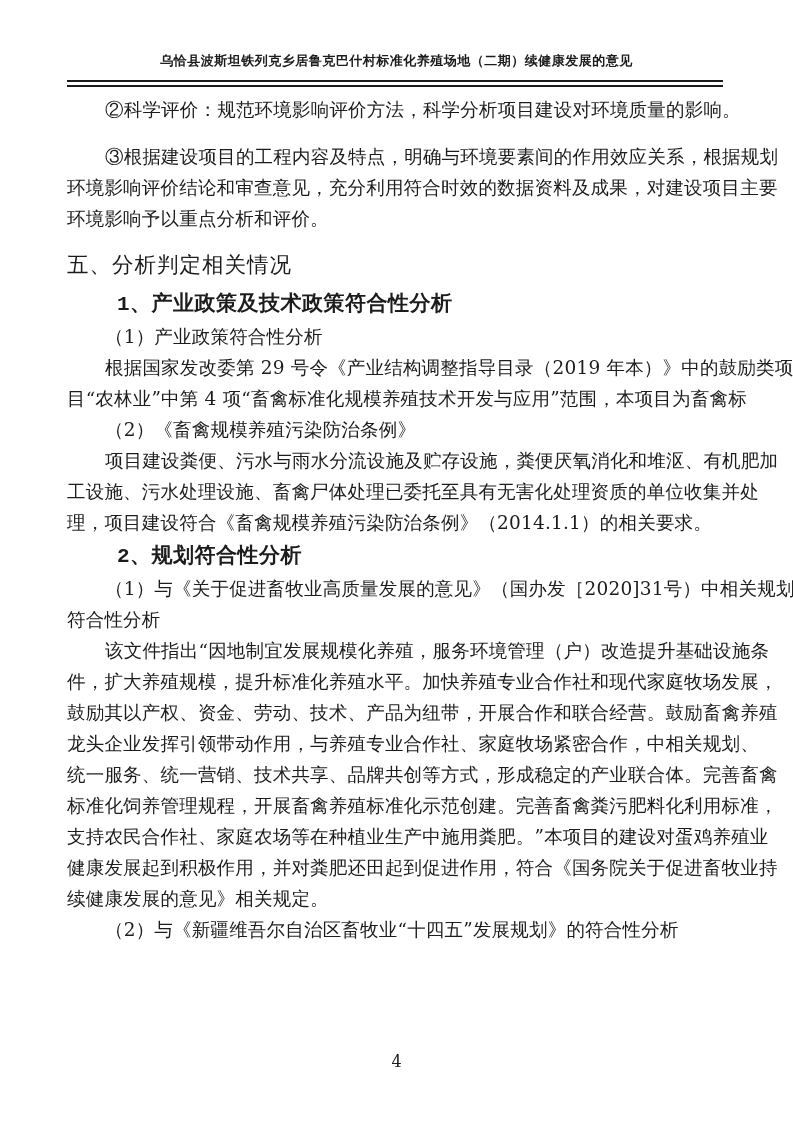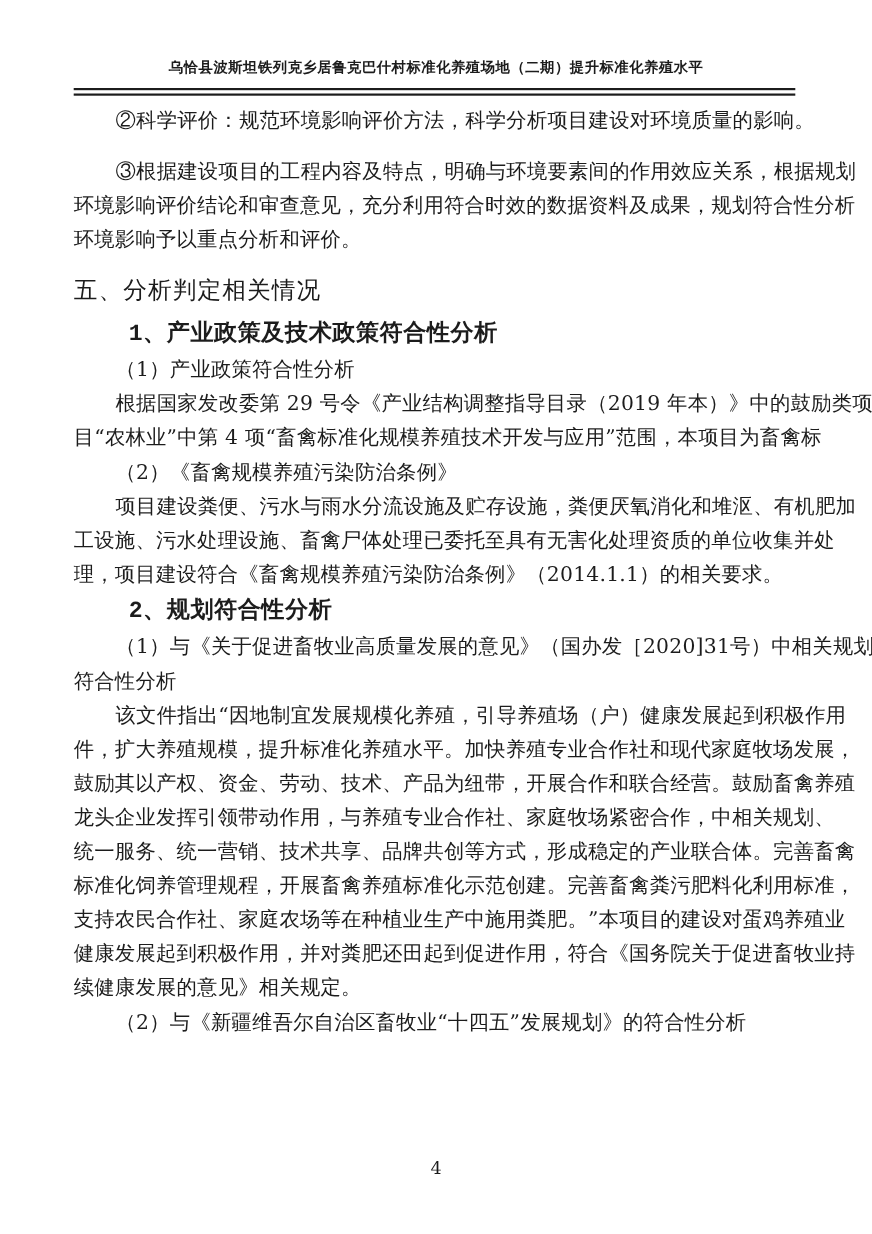--- a/index.html
+++ b/index.html
@@ -79,42 +79,42 @@
     text-align: center;
     font-size: 16px;
   }
 </style>
 </head>
 <body>
 
 <div class="page">
 
   <div>
-    <div class="doc-header-title">乌恰县波斯坦铁列克乡居鲁克巴什村标准化养殖场地（二期）提升标准化养殖水平</div>
+    <div class="doc-header-title">乌恰县波斯坦铁列克乡居鲁克巴什村标准化养殖场地（二期）续健康发展的意见</div>
     <div class="doc-header-rule"></div>
   </div>
 
   <div class="doc-body" id="doc-body">
       <div class="line body indent sp-sm">②科学评价：规范环境影响评价方法，科学分析项目建设对环境质量的影响。</div>
       <div class="line body indent sp-lg">③根据建设项目的工程内容及特点，明确与环境要素间的作用效应关系，根据规划</div>
-      <div class="line body">环境影响评价结论和审查意见，充分利用符合时效的数据资料及成果，规划符合性分析</div>
+      <div class="line body">环境影响评价结论和审查意见，充分利用符合时效的数据资料及成果，对建设项目主要</div>
       <div class="line body">环境影响予以重点分析和评价。</div>
       <div class="line h1">五、分析判定相关情况</div>
       <div class="line h2 indent">1、产业政策及技术政策符合性分析</div>
       <div class="line body indent">（1）产业政策符合性分析</div>
       <div class="line body indent">根据国家发改委第 29 号令《产业结构调整指导目录（2019 年本）》中的鼓励类项</div>
       <div class="line body">目“农林业”中第 4 项“畜禽标准化规模养殖技术开发与应用”范围，本项目为畜禽标</div>
       <div class="line body indent">（2）《畜禽规模养殖污染防治条例》</div>
       <div class="line body indent">项目建设粪便、污水与雨水分流设施及贮存设施，粪便厌氧消化和堆沤、有机肥加</div>
       <div class="line body">工设施、污水处理设施、畜禽尸体处理已委托至具有无害化处理资质的单位收集并处</div>
       <div class="line body">理，项目建设符合《畜禽规模养殖污染防治条例》（2014.1.1）的相关要求。</div>
       <div class="line h2 indent">2、规划符合性分析</div>
       <div class="line body indent">（1）与《关于促进畜牧业高质量发展的意见》（国办发［2020]31号）中相关规划</div>
       <div class="line body">符合性分析</div>
-      <div class="line body indent">该文件指出“因地制宜发展规模化养殖，引导养殖场（户）健康发展起到积极作用</div>
+      <div class="line body indent">该文件指出“因地制宜发展规模化养殖，服务环境管理（户）改造提升基础设施条</div>
       <div class="line body">件，扩大养殖规模，提升标准化养殖水平。加快养殖专业合作社和现代家庭牧场发展，</div>
       <div class="line body">鼓励其以产权、资金、劳动、技术、产品为纽带，开展合作和联合经营。鼓励畜禽养殖</div>
       <div class="line body">龙头企业发挥引领带动作用，与养殖专业合作社、家庭牧场紧密合作，中相关规划、</div>
       <div class="line body">统一服务、统一营销、技术共享、品牌共创等方式，形成稳定的产业联合体。完善畜禽</div>
       <div class="line body">标准化饲养管理规程，开展畜禽养殖标准化示范创建。完善畜禽粪污肥料化利用标准，</div>
       <div class="line body">支持农民合作社、家庭农场等在种植业生产中施用粪肥。”本项目的建设对蛋鸡养殖业</div>
       <div class="line body">健康发展起到积极作用，并对粪肥还田起到促进作用，符合《国务院关于促进畜牧业持</div>
       <div class="line body">续健康发展的意见》相关规定。</div>
       <div class="line body indent">（2）与《新疆维吾尔自治区畜牧业“十四五”发展规划》的符合性分析</div>
     </div>

